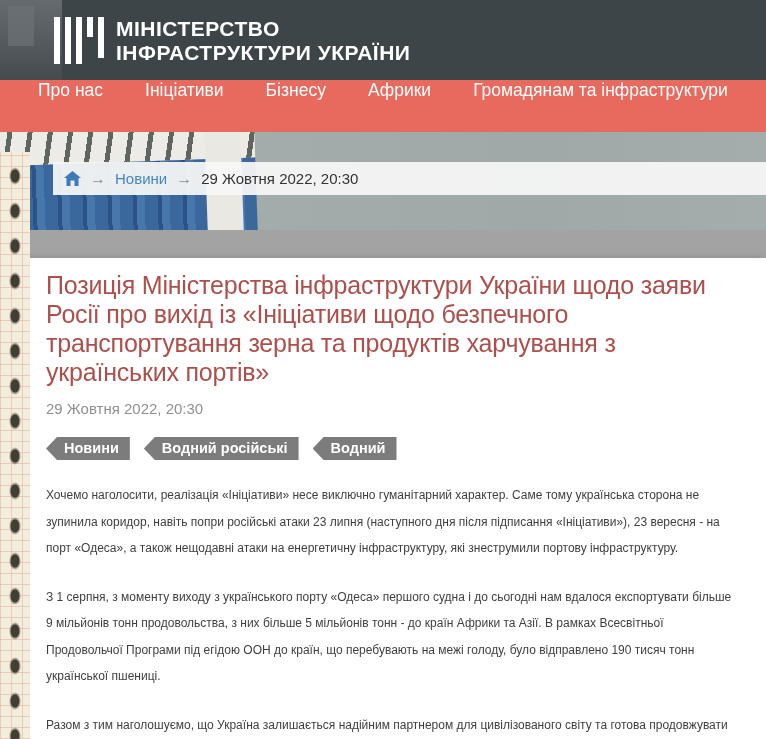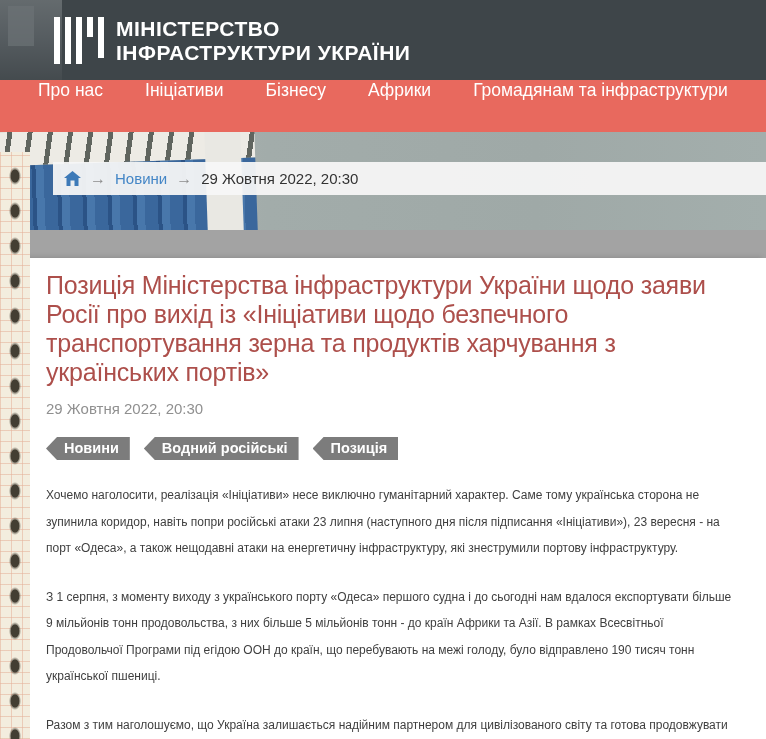--- a/index.html
+++ b/index.html
@@ -155,21 +155,21 @@
     <div class="holes"></div>
   </div>
 
   <main class="content">
     <h1 class="article-title">Позиція Міністерства інфраструктури України щодо заяви Росії про вихід із «Ініціативи щодо безпечного транспортування зерна та продуктів харчування з українських портів»</h1>
     <div class="article-date">29 Жовтня 2022, 20:30</div>
 
     <div class="tags">
       <span class="tag">Новини</span>
       <span class="tag">Водний російські</span>
-      <span class="tag">Позиція</span>
+      <span class="tag">Водний</span>
     </div>
 
     <div class="body-text">
       <p>Хочемо наголосити, реалізація «Ініціативи» несе виключно гуманітарний характер. Саме тому українська сторона не зупинила коридор, навіть попри російські атаки 23 липня (наступного дня після підписання «Ініціативи»), 23 вересня - на порт «Одеса», а також нещодавні атаки на енергетичну інфраструктуру, які знеструмили портову інфраструктуру.</p>
       <p>З 1 серпня, з моменту виходу з українського порту «Одеса» першого судна і до сьогодні нам вдалося експортувати більше 9 мільйонів тонн продовольства, з них більше 5 мільйонів тонн - до країн Африки та Азії. В рамках Всесвітньої Продовольчої Програми під егідою ООН до країн, що перебувають на межі голоду, було відправлено 190 тисяч тонн української пшениці.</p>
       <p>Разом з тим наголошуємо, що Україна залишається надійним партнером для цивілізованого світу та готова продовжувати оперативно збирати та відвантажувати агропродукцію для забезпечення глобальної продовольчої безпеки.</p>
     </div>
 
   </main>
 

